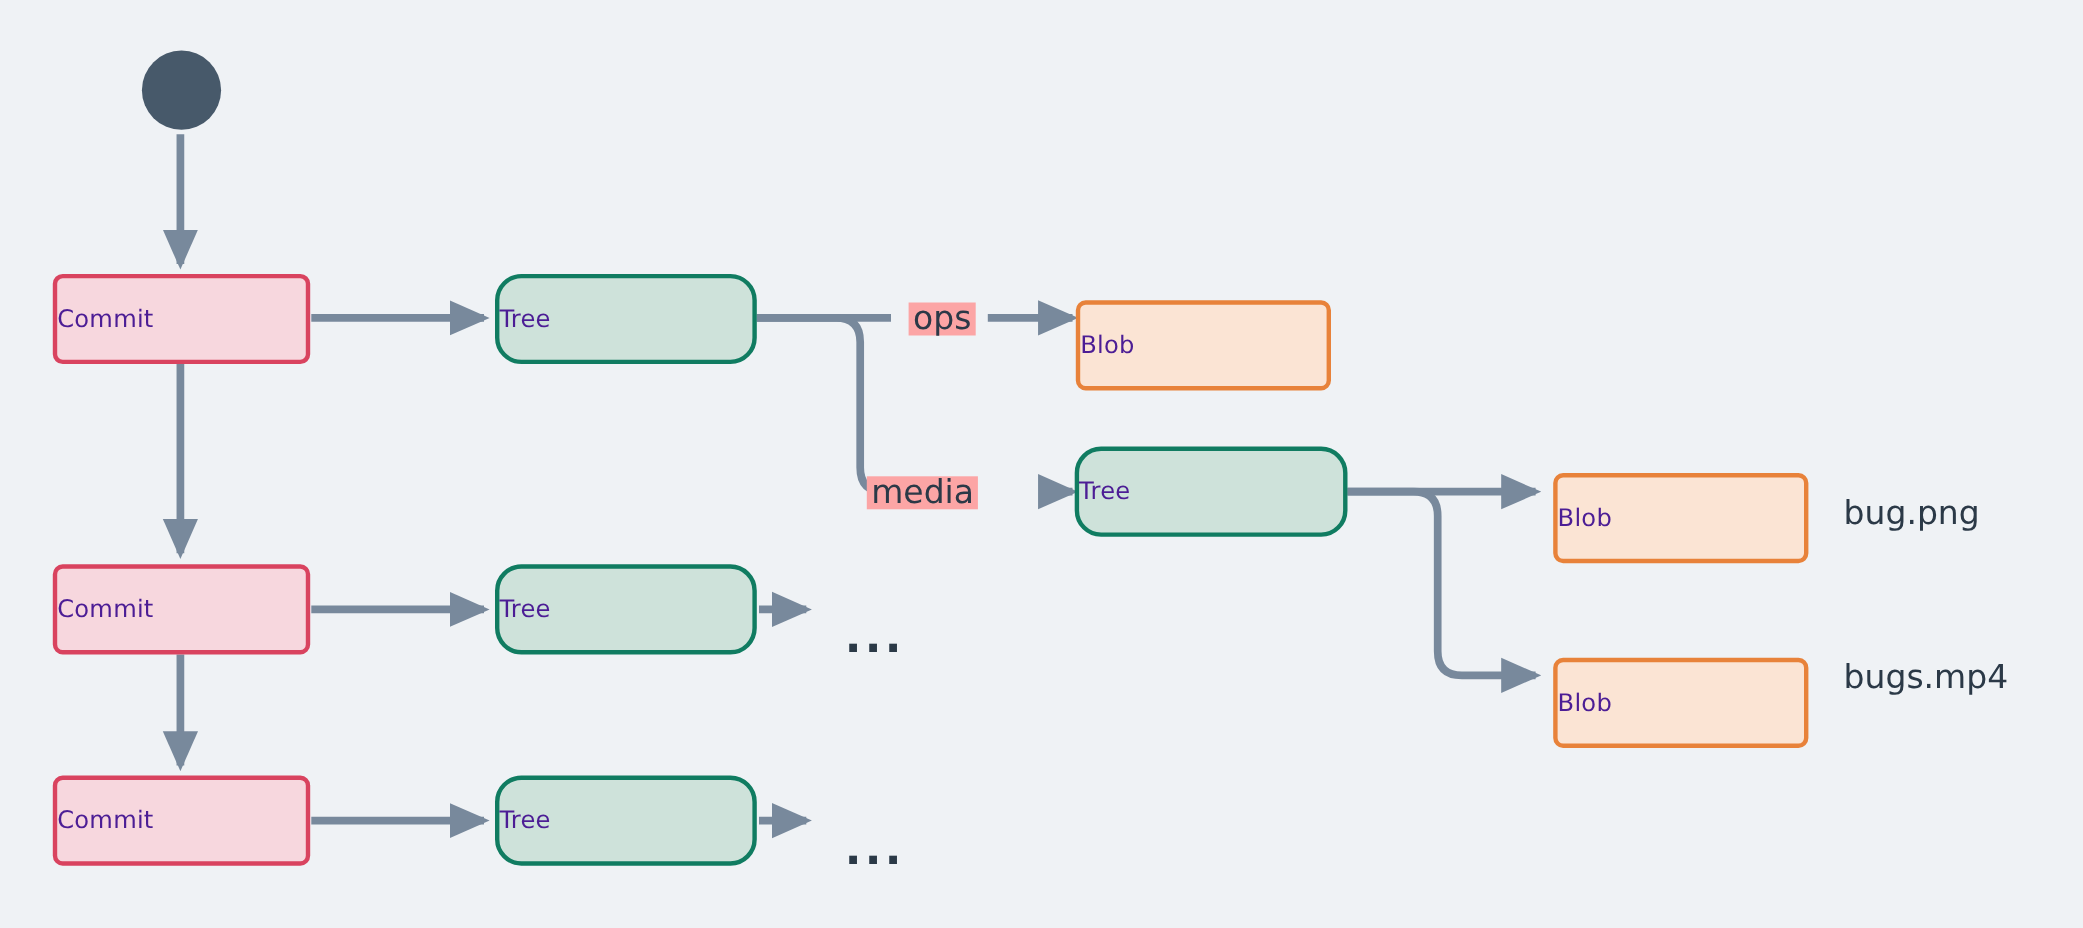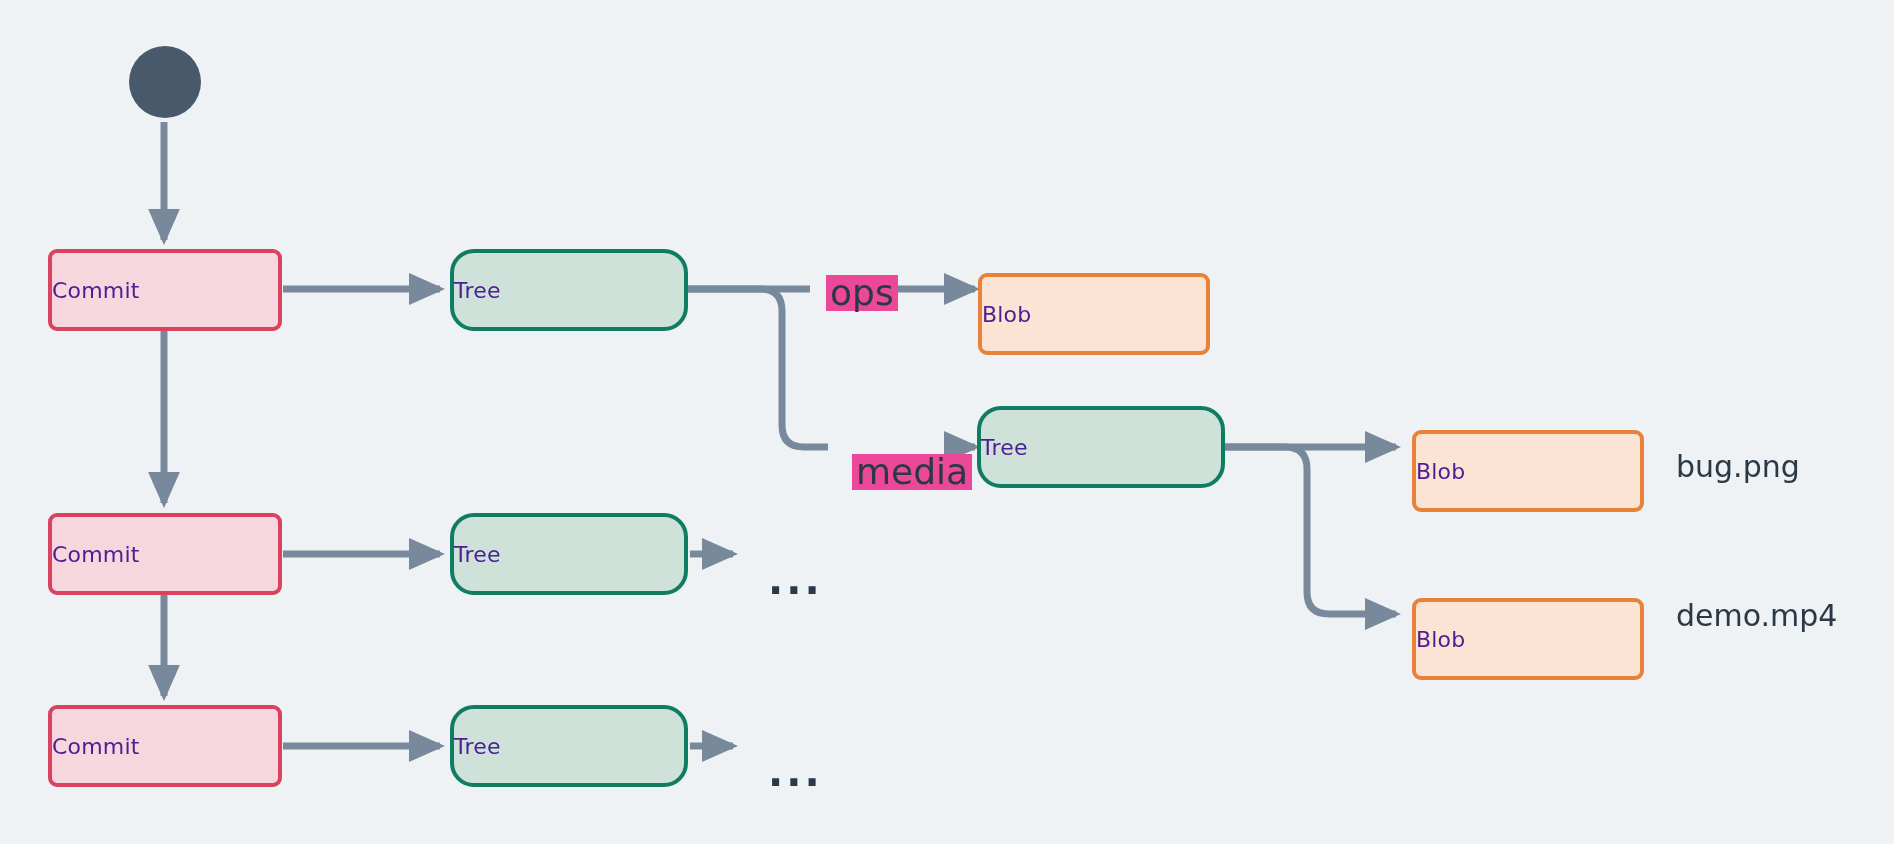--- a/index.html
+++ b/index.html
@@ -65,24 +65,24 @@
   .plain-label {
     position: absolute;
     font-size: 30px;
     color: #2b3947;
     white-space: nowrap;
     z-index: 4;
     line-height: 1;
   }
   .edge-label {
     position: absolute;
-    font-size: 36px;
+    font-size: 30px;
     color: #2b3947;
     white-space: nowrap;
-    background: #ec4899;
+    background: #fca5a5;
     padding: 0 4px;
     z-index: 4;
     line-height: 1;
   }
   .ellipsis {
     position: absolute;
     font-size: 40px;
     font-weight: 700;
     color: #2b3947;
     letter-spacing: 3px;
@@ -162,21 +162,21 @@
     <span>Blob</span>
   </div>
   <div class="node node-blob" style="left:1412px; top:406px; width:232px; height:82px;">
     <span>Blob</span>
   </div>
   <div class="node node-blob" style="left:1412px; top:574px; width:232px; height:82px;">
     <span>Blob</span>
   </div>
 
   <div class="edge-label" style="left:826px; top:275px;">ops</div>
-  <div class="edge-label" style="left:852px; top:433px;margin-top:21px;">media</div>
+  <div class="edge-label" style="left:788px; top:433px;">media</div>
 
   <div class="plain-label" style="left:1676px; top:452px;">bug.png</div>
-  <div class="plain-label" style="left:1676px; top:601px;">demo.mp4</div>
+  <div class="plain-label" style="left:1676px; top:601px;">bugs.mp4</div>
 
   <div class="ellipsis" style="left:768px; top:560px;">...</div>
   <div class="ellipsis" style="left:768px; top:752px;">...</div>
 
 </div>
 
 </body></html>

